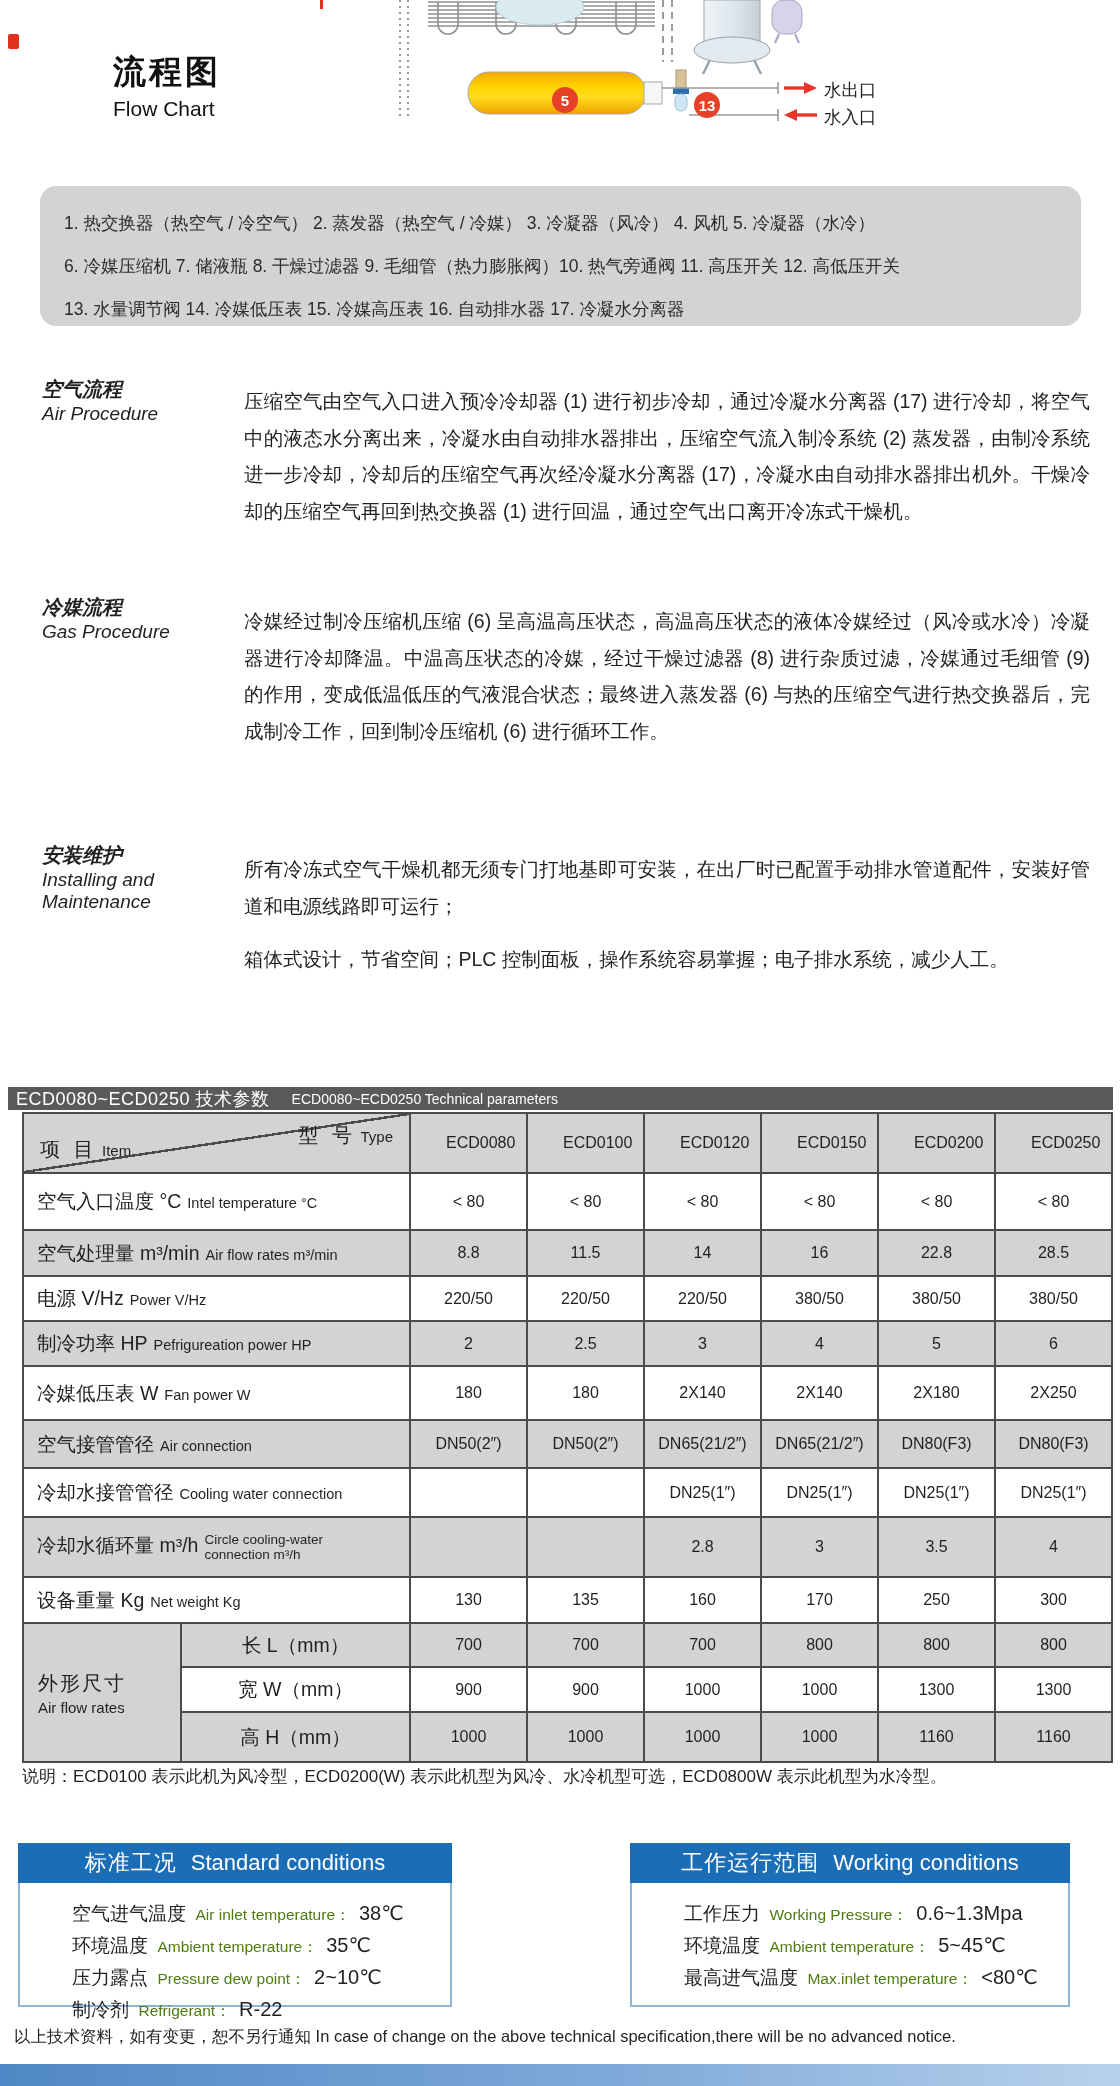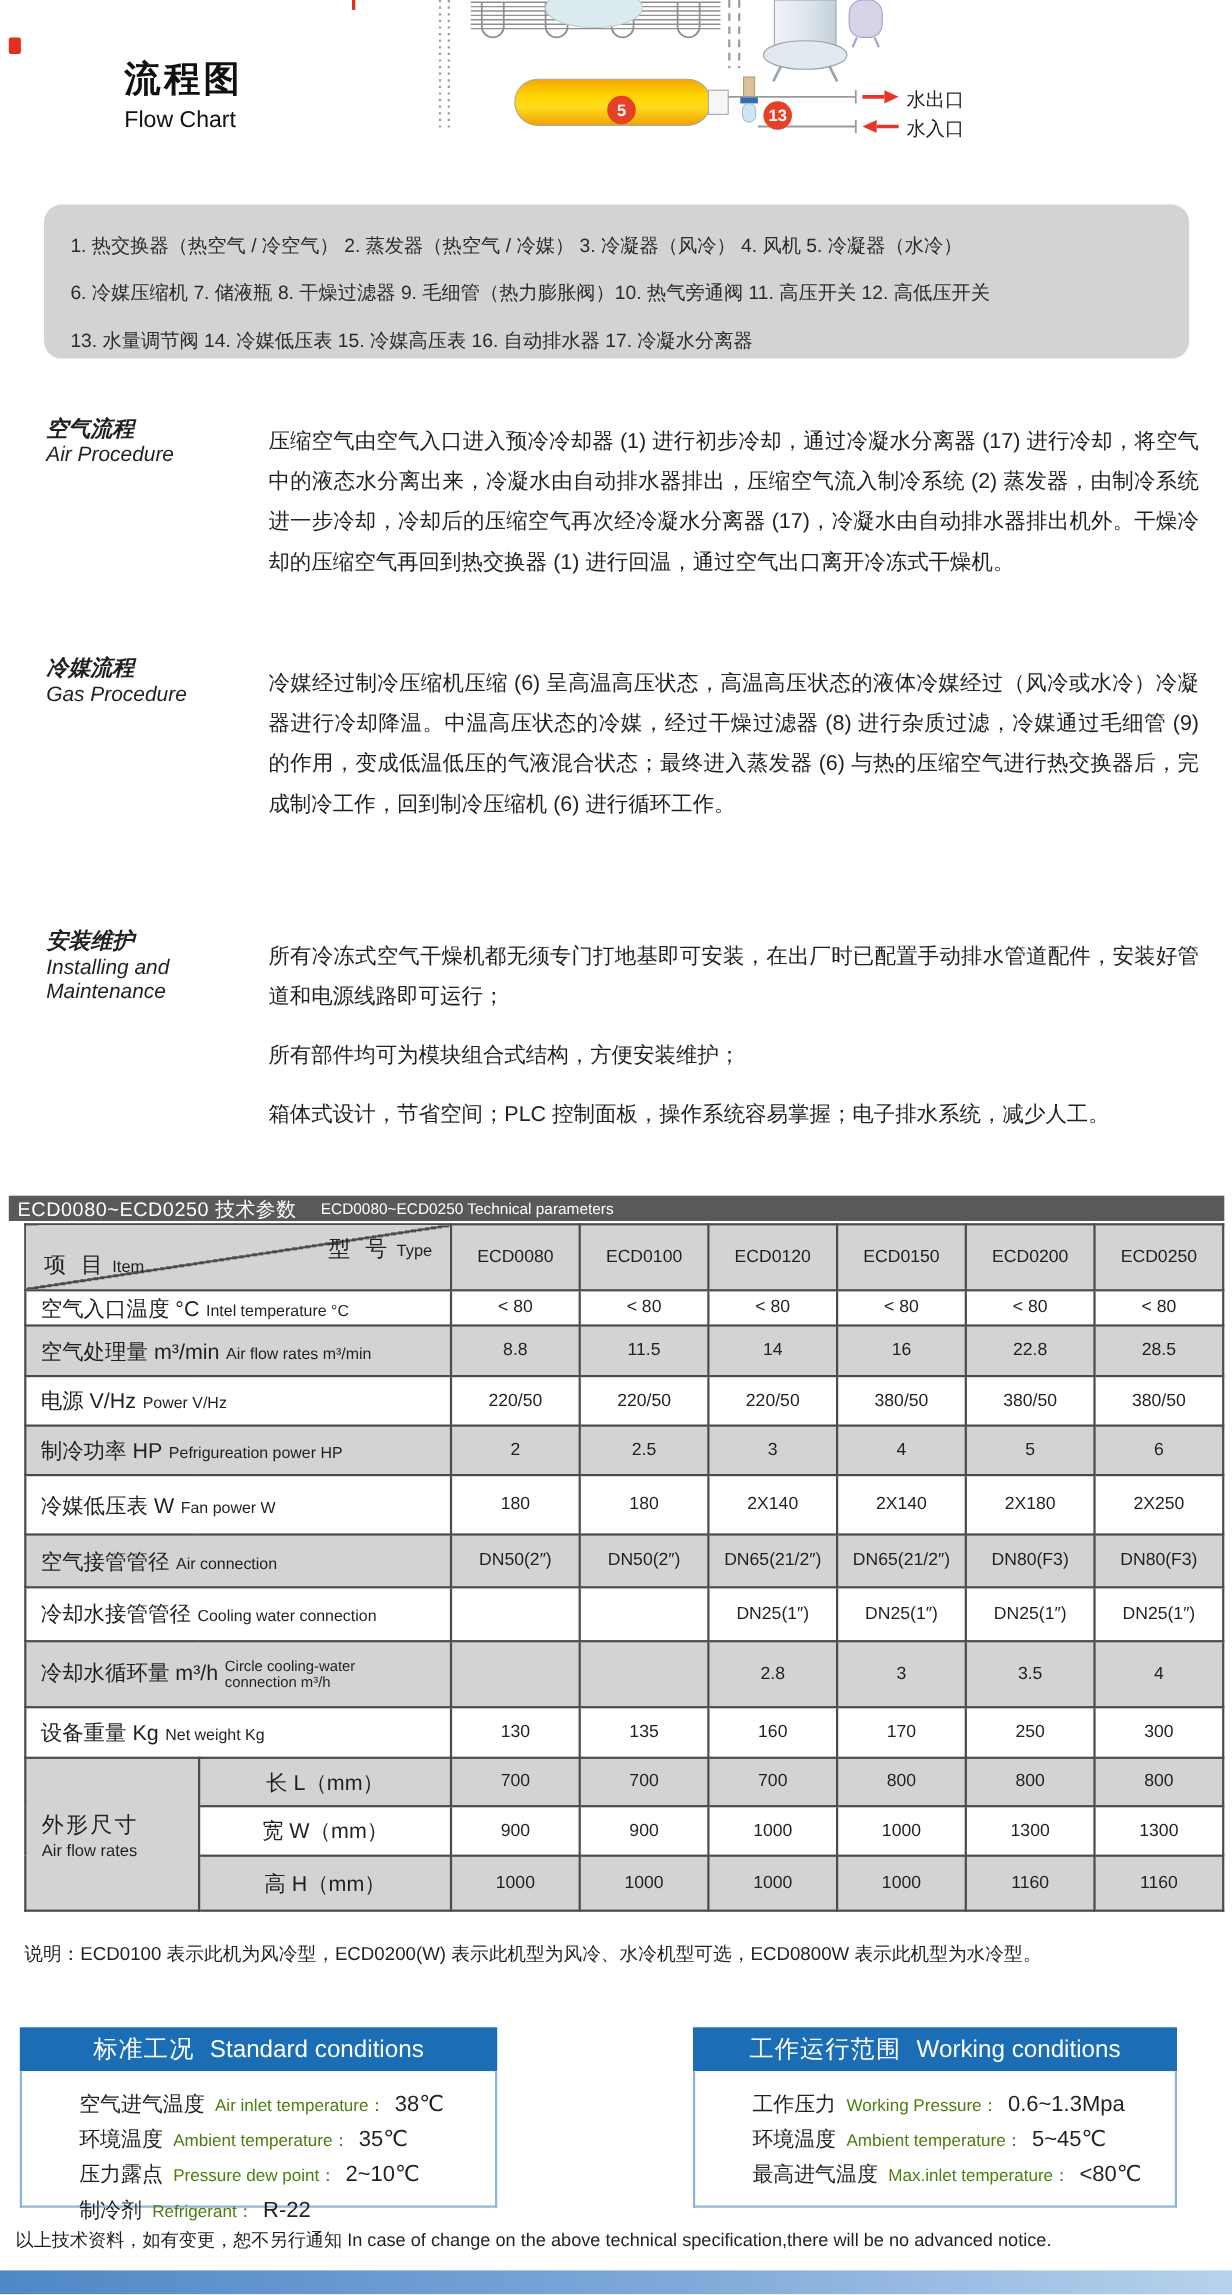--- a/index.html
+++ b/index.html
@@ -22,21 +22,21 @@
   
   .tbar{left:8px;top:1087px;width:1105px;height:23px;background:#58595b;color:#fff;
         display:flex;align-items:center;box-sizing:border-box;padding-left:8px;}
   .tbar .zh{font-size:18px;letter-spacing:.5px;}
   .tbar .en{font-size:14px;margin-left:22px;}
   
   .spec{border-collapse:collapse;table-layout:fixed;left:22px;top:1112px;position:absolute;}
   .spec td{border:2px solid #4b4b4d;padding:0;vertical-align:middle;}
   .spec tr.g td{background:#d1d3d4;}
   .spec tr.w td{background:#fff;}
-  .spec td.model{font-size:16px;text-align:center;background:#d1d3d4;}
+  .spec td.model{font-size:16px;text-align:left;background:#d1d3d4;padding-left:35px;}
   .spec td.lbl{padding-left:13px;}
   .spec .zh{font-size:19.5px;}
   .spec .en{font-size:14.5px;margin-left:6px;}
   .spec td.val{font-size:16px;text-align:center;}
   .spec tr.tall .en{display:inline-block;width:180px;vertical-align:middle;line-height:15px;font-size:13.5px;}
   .spec td.corner{position:relative;background:#d1d3d4;
      background-image:linear-gradient(to bottom right,transparent calc(50% - 1.2px),#4b4b4d calc(50% - 1.2px),#4b4b4d calc(50% + 1.2px),transparent calc(50% + 1.2px));}
   .spec .c-type{position:absolute;top:8px;right:16px;}
   .spec .c-item{position:absolute;bottom:9px;left:16px;}
   .spec .c-zh{font-size:20px;letter-spacing:4px;}
@@ -178,21 +178,20 @@
   <div class="abs sec-body" style="left:244px;top:586px;">
     <p>冷媒经过制冷压缩机压缩 (6) 呈高温高压状态，高温高压状态的液体冷媒经过（风冷或水冷）冷凝器进行冷却降温。中温高压状态的冷媒，经过干燥过滤器 (8) 进行杂质过滤，冷媒通过毛细管 (9) 的作用，变成低温低压的气液混合状态；最终进入蒸发器 (6) 与热的压缩空气进行热交换器后，完成制冷工作，回到制冷压缩机 (6) 进行循环工作。</p>
   </div>
 
   <div class="abs sec-head" style="left:42px;top:842px;width:195px;">
     <div class="zh">安装维护</div>
     <div class="en">Installing and Maintenance</div>
   </div>
   <div class="abs sec-body" style="left:244px;top:834px;">
     <p>所有冷冻式空气干燥机都无须专门打地基即可安装，在出厂时已配置手动排水管道配件，安装好管道和电源线路即可运行；</p>
-    <p>所有部件均可为模块组合式结构，方便安装维护；</p>
     <p>箱体式设计，节省空间；PLC 控制面板，操作系统容易掌握；电子排水系统，减少人工。</p>
   </div>
 
   <div class="abs tbar">
     <span class="zh">ECD0080~ECD0250 技术参数</span>
     <span class="en">ECD0080~ECD0250 Technical parameters</span>
   </div>
 
   <table class="spec">
     <colgroup>
@@ -217,21 +216,21 @@
           <span class="c-en">Item</span>
         </span>
       </td>
       <td class="model">ECD0080</td>
       <td class="model">ECD0100</td>
       <td class="model">ECD0120</td>
       <td class="model">ECD0150</td>
       <td class="model">ECD0200</td>
       <td class="model">ECD0250</td>
     </tr>
-    <tr class="w" style="height:32px">
+    <tr class="w" style="height:57px">
       <td class="lbl" colspan="2"><span class="zh">空气入口温度 °C</span><span class="en">Intel temperature °C</span></td>
       <td class="val">&lt; 80</td>
       <td class="val">&lt; 80</td>
       <td class="val">&lt; 80</td>
       <td class="val">&lt; 80</td>
       <td class="val">&lt; 80</td>
       <td class="val">&lt; 80</td>
     </tr>
     <tr class="g" style="height:46px">
       <td class="lbl" colspan="2"><span class="zh">空气处理量 m³/min</span><span class="en">Air flow rates m³/min</span></td>

